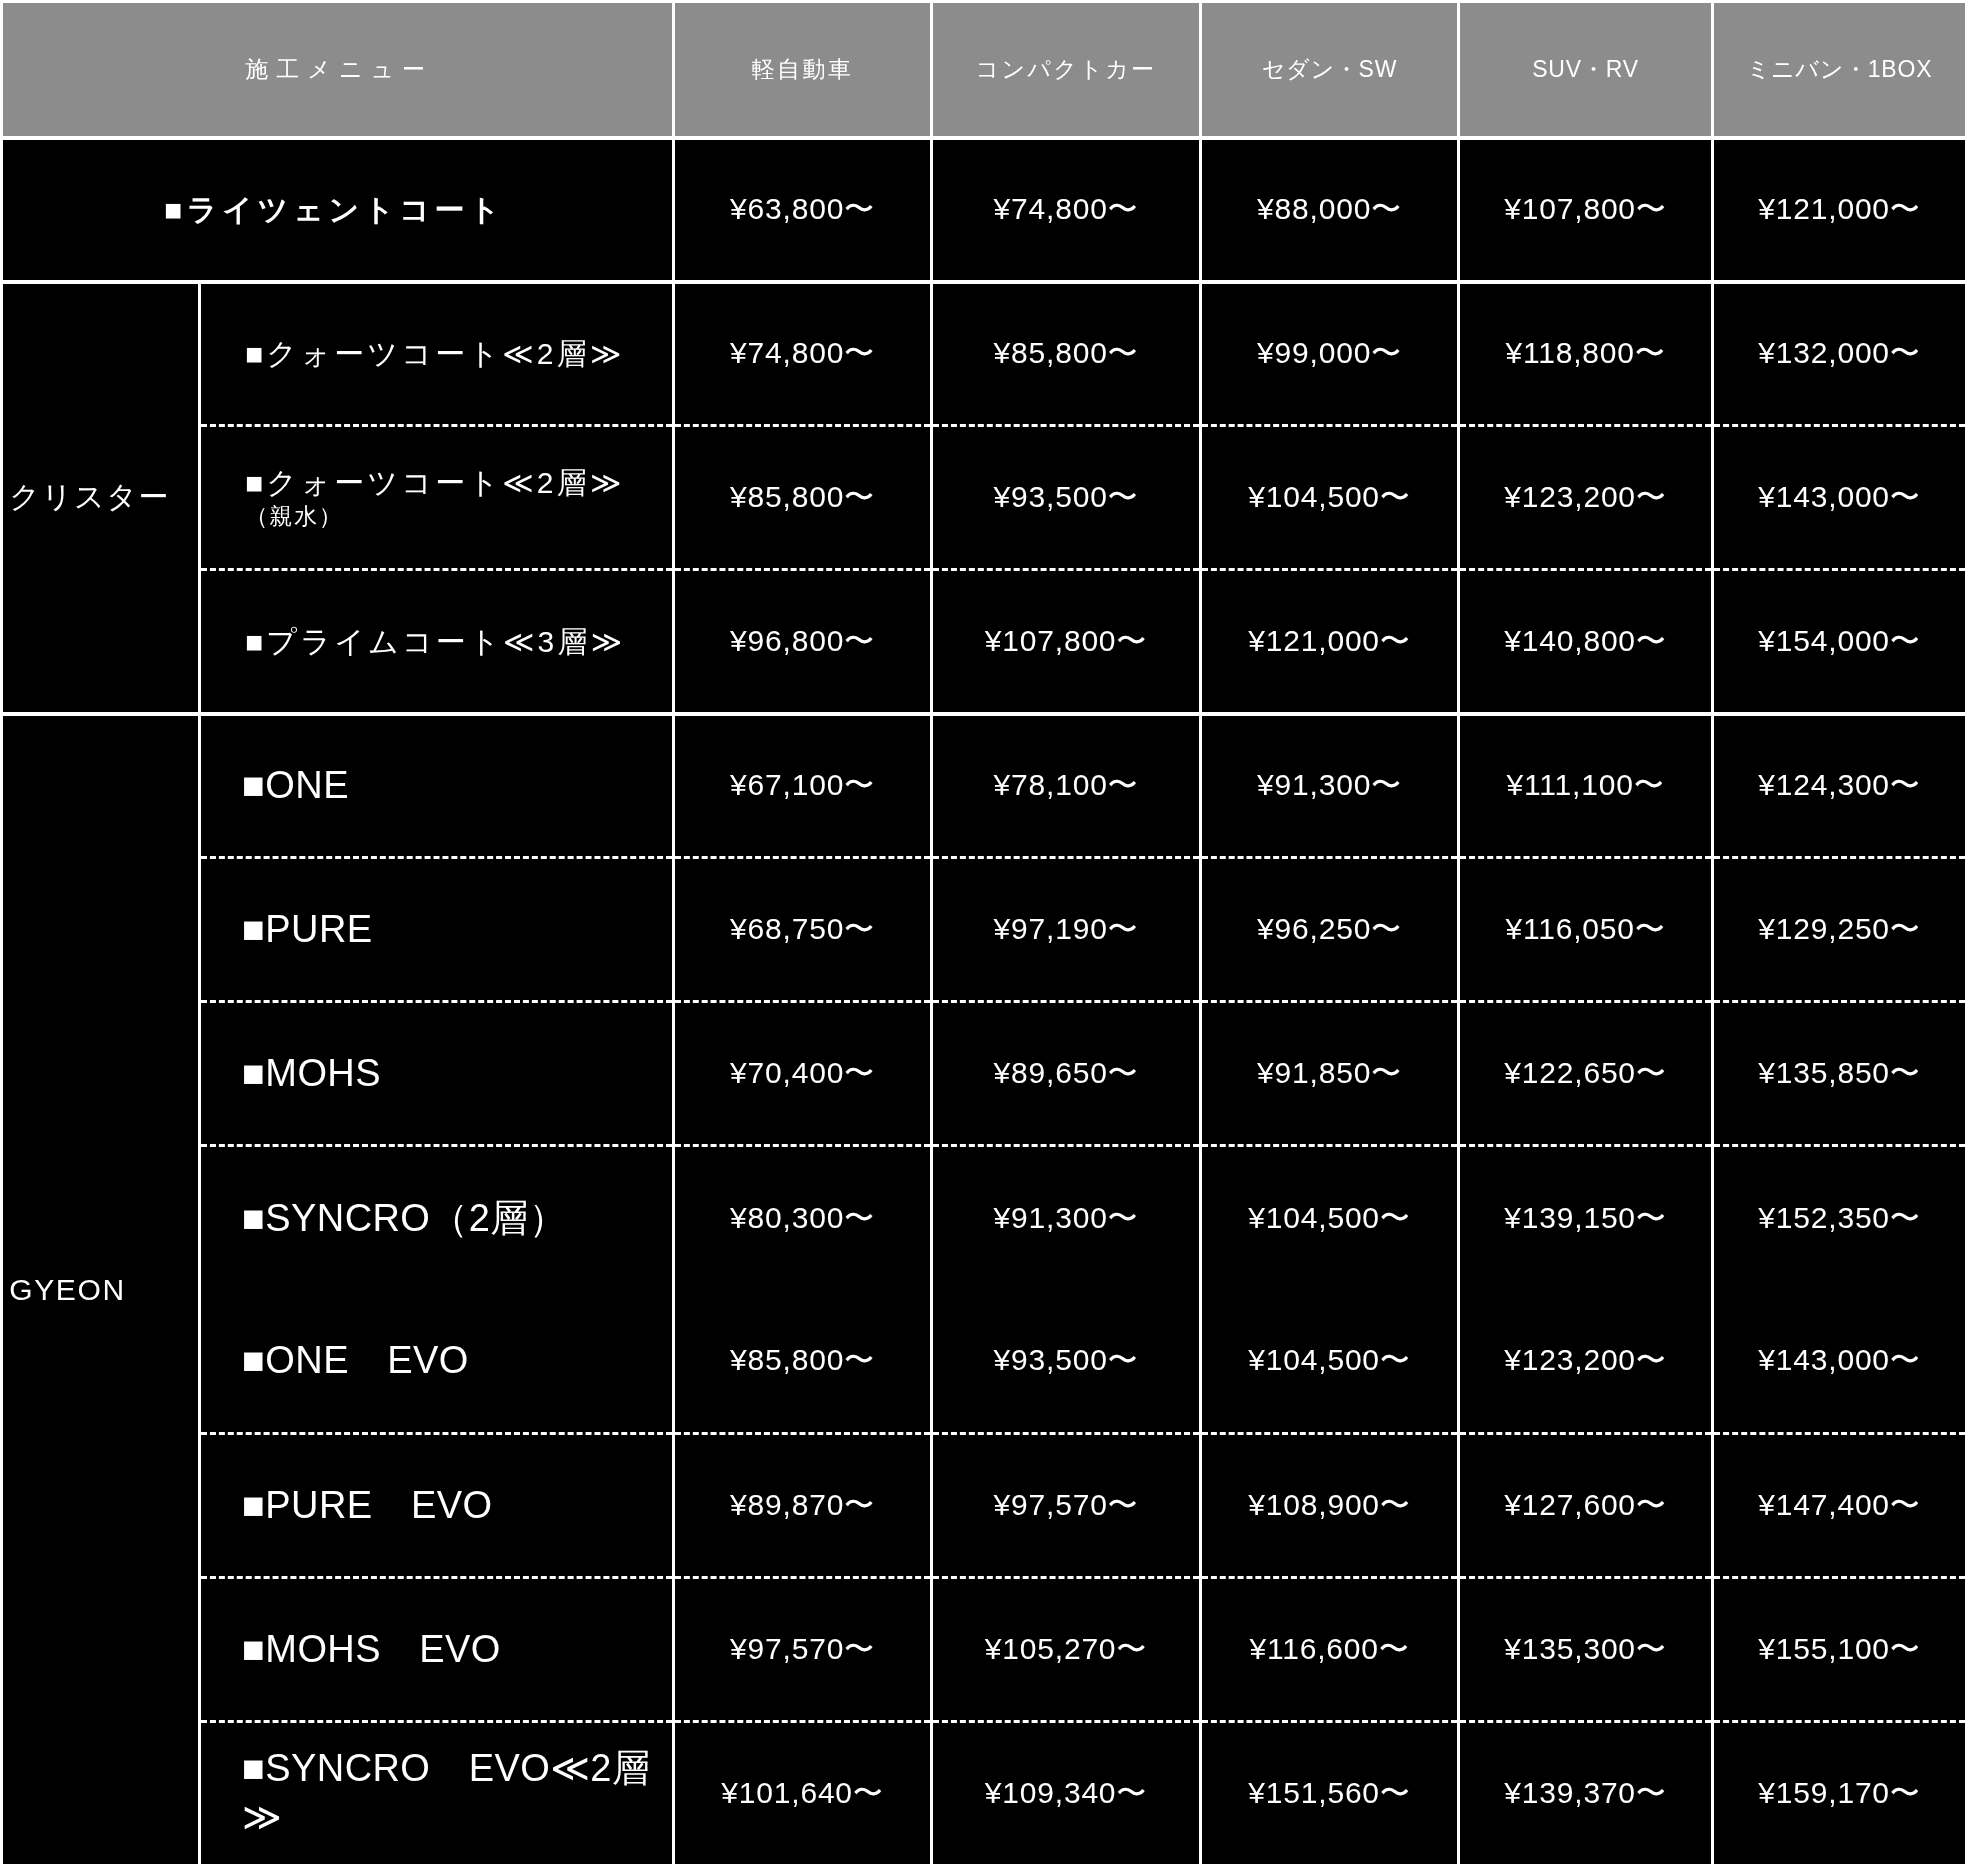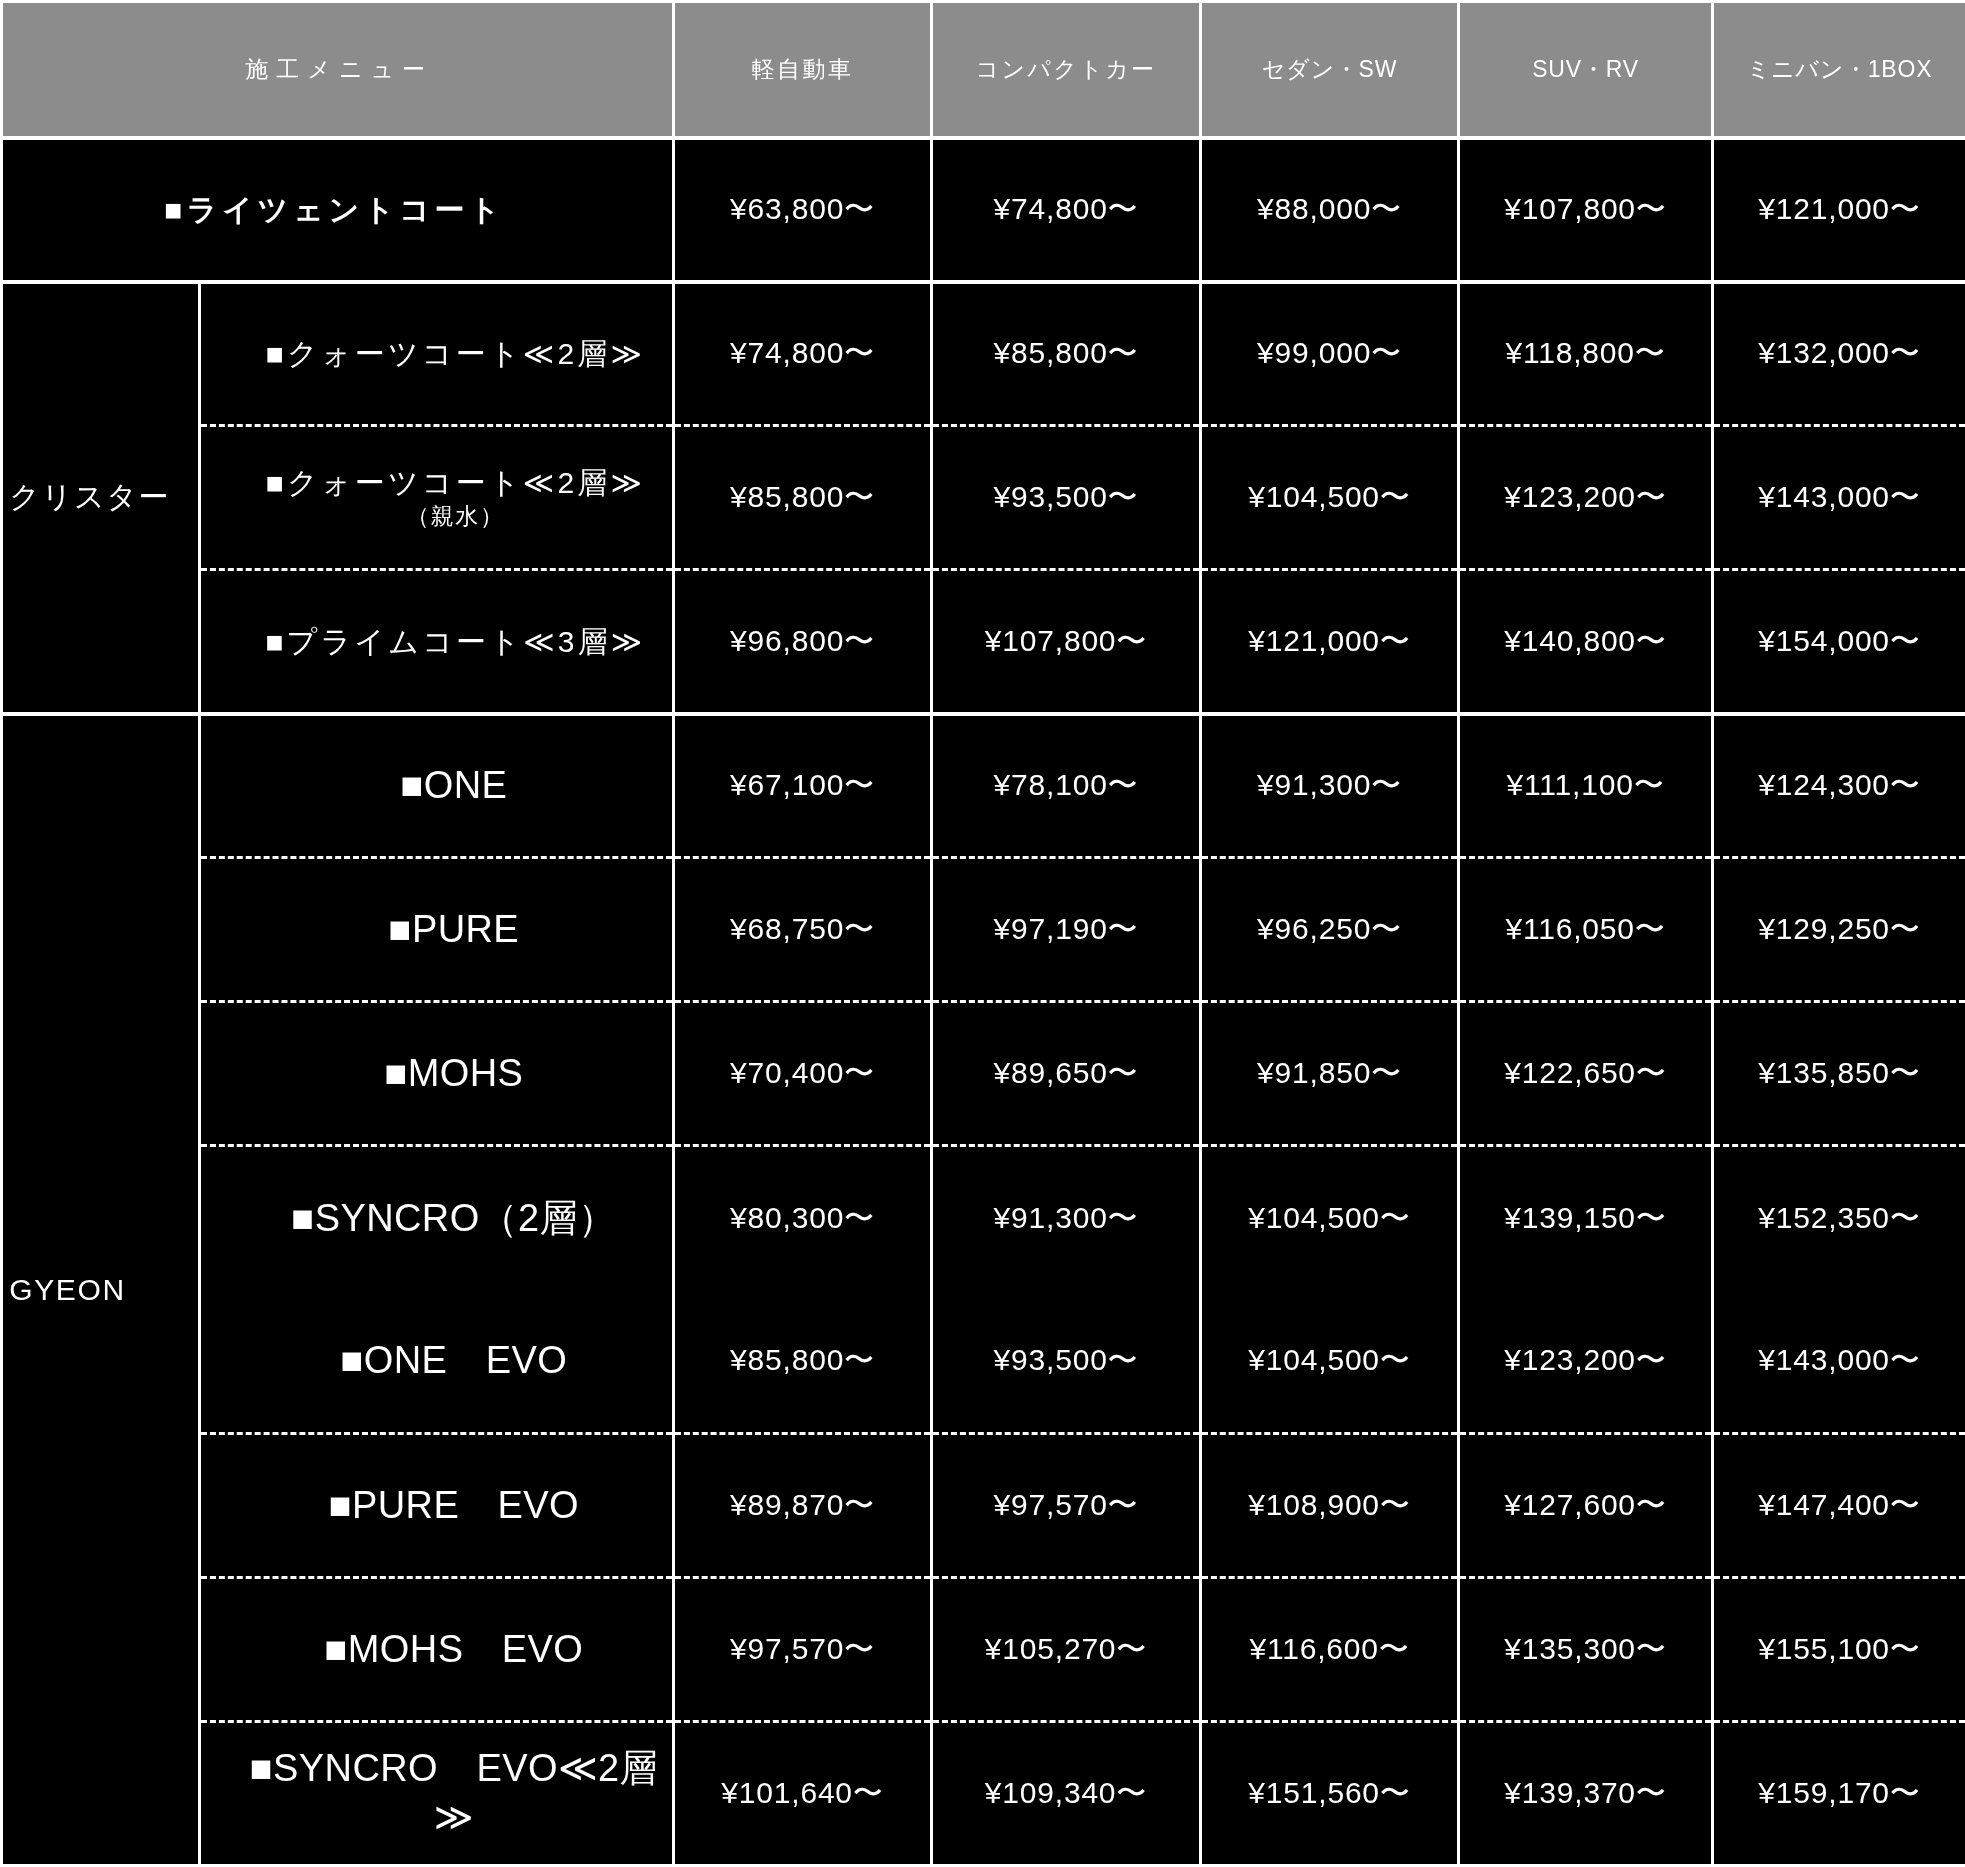--- a/index.html
+++ b/index.html
@@ -76,21 +76,21 @@
 
   td.brand {
     font-size: 30px;
     letter-spacing: 1.6px;
     vertical-align: middle;
     text-align: left;
     border-top: 4px solid #ffffff;
     border-bottom: 4px solid #ffffff;
   }
   td.menu {
-    text-align: center;
+    text-align: left;
     padding-left: 44px;
     font-size: 30px;
     letter-spacing: 3.2px;
     line-height: 1.3;
   }
   td.menu-wide {
     text-align: center;
     padding-left: 0;
     letter-spacing: 4.7px;
     font-weight: bold;

